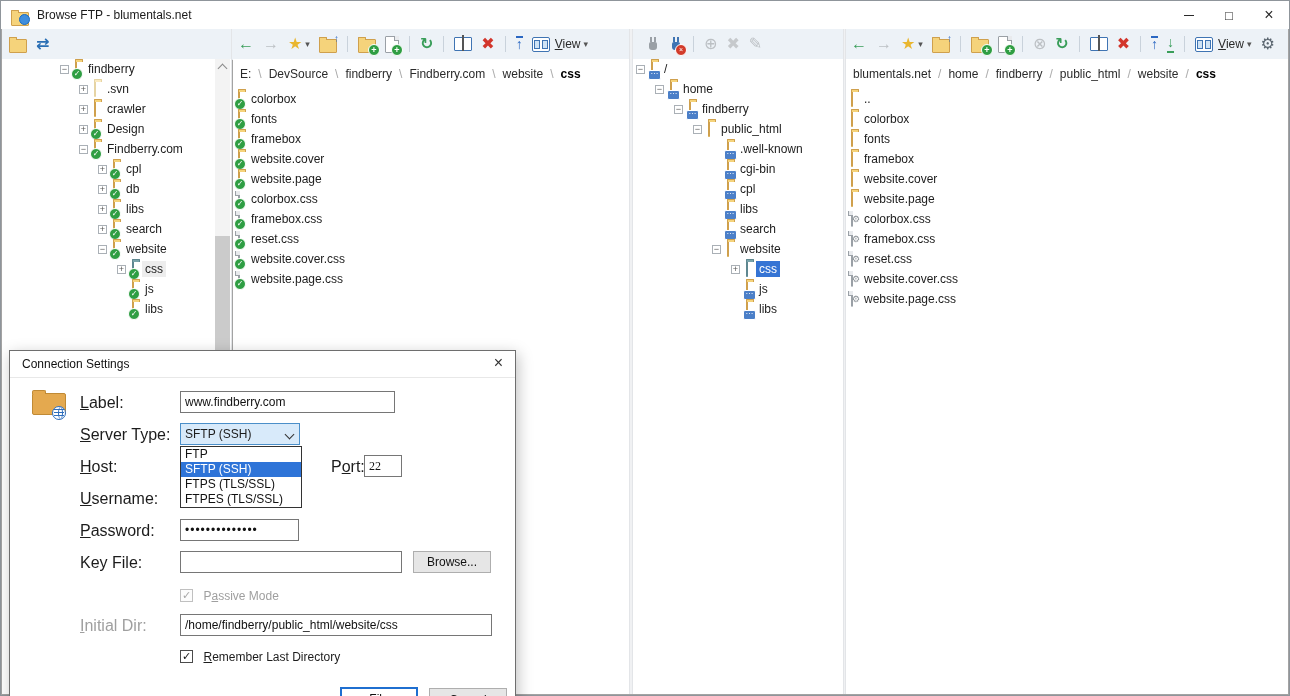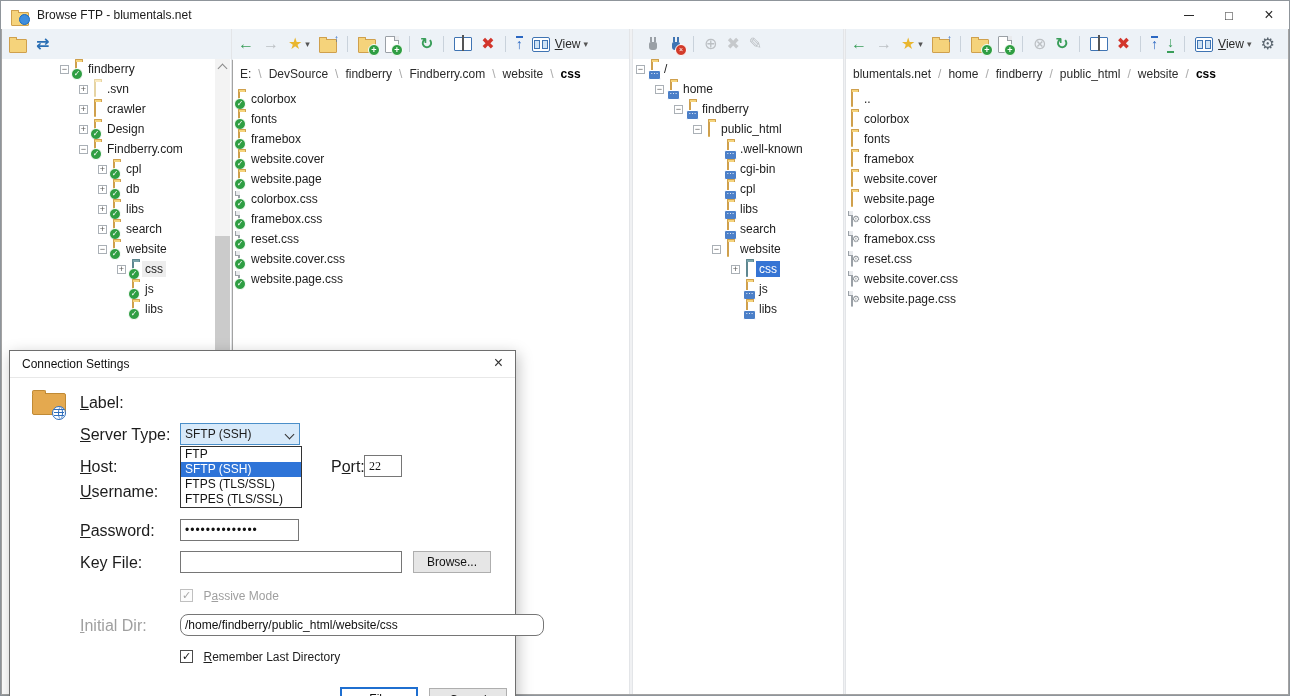--- a/index.html
+++ b/index.html
@@ -545,47 +545,48 @@
     <span class="dlg-title">Connection Settings</span>
     <span class="dlg-close">×</span>
     <div class="dlg-hr"></div>
 
     <span class="dlg-icon">
       <span class="dlg-fold"></span>
       <span class="dlg-globe"></span>
     </span>
 
     <span class="dl" style="top:43px"><u>L</u>abel:</span>
+    <input class="di" style="left: 170px; top: 40px; width: 215px;" value="www.findberry.com">
 
     <span class="dl" style="top:75px"><u>S</u>erver Type:</span>
     <div class="combo">
       <span>SFTP (SSH)</span>
       <span class="combo-chev"></span>
     </div>
 
     <span class="dl" style="top:107px"><u>H</u>ost:</span>
     <span class="dl" style="left:321px;top:107px">P<u>o</u>rt:</span>
     <input class="di" style="left: 354px; top: 104px; width: 38px; font-family: Liberation Serif, serif;" value="22">
 
-    <span class="dl" style="top:132px"><u>U</u>sername:</span>
+    <span class="dl" style="top:139px"><u>U</u>sername:</span>
 
     <span class="dl" style="top:171px"><u>P</u>assword:</span>
     <input class="di" style="left: 170px; top: 168px; width: 119px; letter-spacing: 1px;" value="••••••••••••••">
 
     <span class="dl" style="top:203px">Key File:</span>
     <input class="di" style="left: 170px; top: 200px; width: 222px;" value="">
     <div class="btn small" style="left:403px;top:200px;">Browse...</div>
 
     <span style="position:absolute;left:170px;top:235px;">
       <span class="cb dis">✓</span>
       <span class="cb-label dis">P<u>a</u>ssive Mode</span>
     </span>
 
     <span class="dl dis" style="top:266px"><u>I</u>nitial Dir:</span>
-    <input class="di" style="left: 170px; top: 263px; width: 364px; border-radius: 8px;" value="/home/findberry/public_html/website/css">
+    <input class="di" style="left: 170px; top: 263px; width: 312px;" value="/home/findberry/public_html/website/css">
 
     <span style="position:absolute;left:170px;top:296px;">
       <span class="cb">✓</span>
       <span class="cb-label"><u>R</u>emember Last Directory</span>
     </span>
 
     <div class="btn default" style="left:330px;top:336px;">File</div>
     <div class="btn" style="left:419px;top:337px;">Cancel</div>
 
     <div class="ddl" id="ddl">

